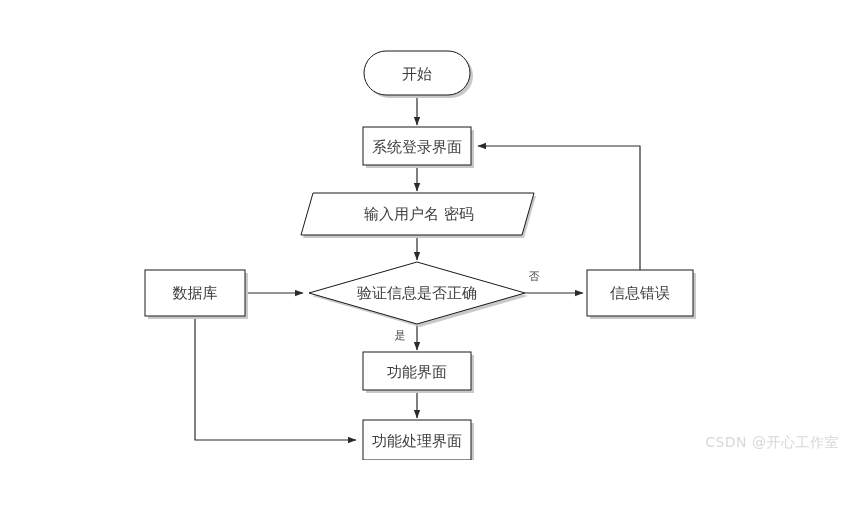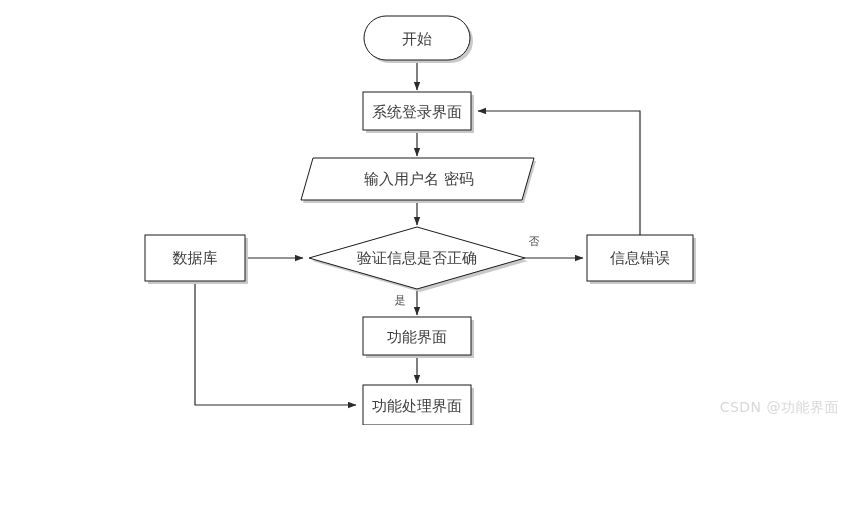--- a/index.html
+++ b/index.html
@@ -9,20 +9,21 @@
   }
   body {
     font-family: "DejaVu Sans", "Liberation Sans", sans-serif;
   }
   #canvas {
     position: relative;
     width: 849px;
     height: 425px;
     background: #ffffff;
     overflow: hidden;
+    margin-top: 35px;
   }
   #flow-svg {
     position: absolute;
     left: 0;
     top: 0;
     width: 849px;
     height: 507px;
   }
   .node-shape {
     fill: #ffffff;
@@ -154,14 +155,14 @@
         <text class="node-label" x="417" y="477">结束</text>
       </g>
     </g>
 
     <g id="edge-labels-layer">
       <text class="edge-label" x="534" y="242">否</text>
       <text class="edge-label" x="400" y="301">是</text>
     </g>
   </svg>
 
-  <div class="watermark">CSDN @功能界面</div>
+  <div class="watermark">CSDN @开心工作室</div>
 </div>
 
 </body></html>

